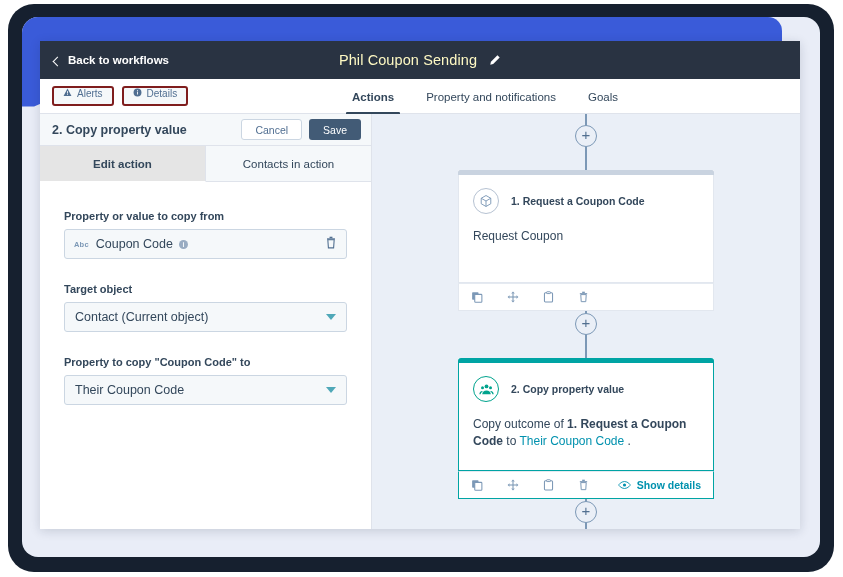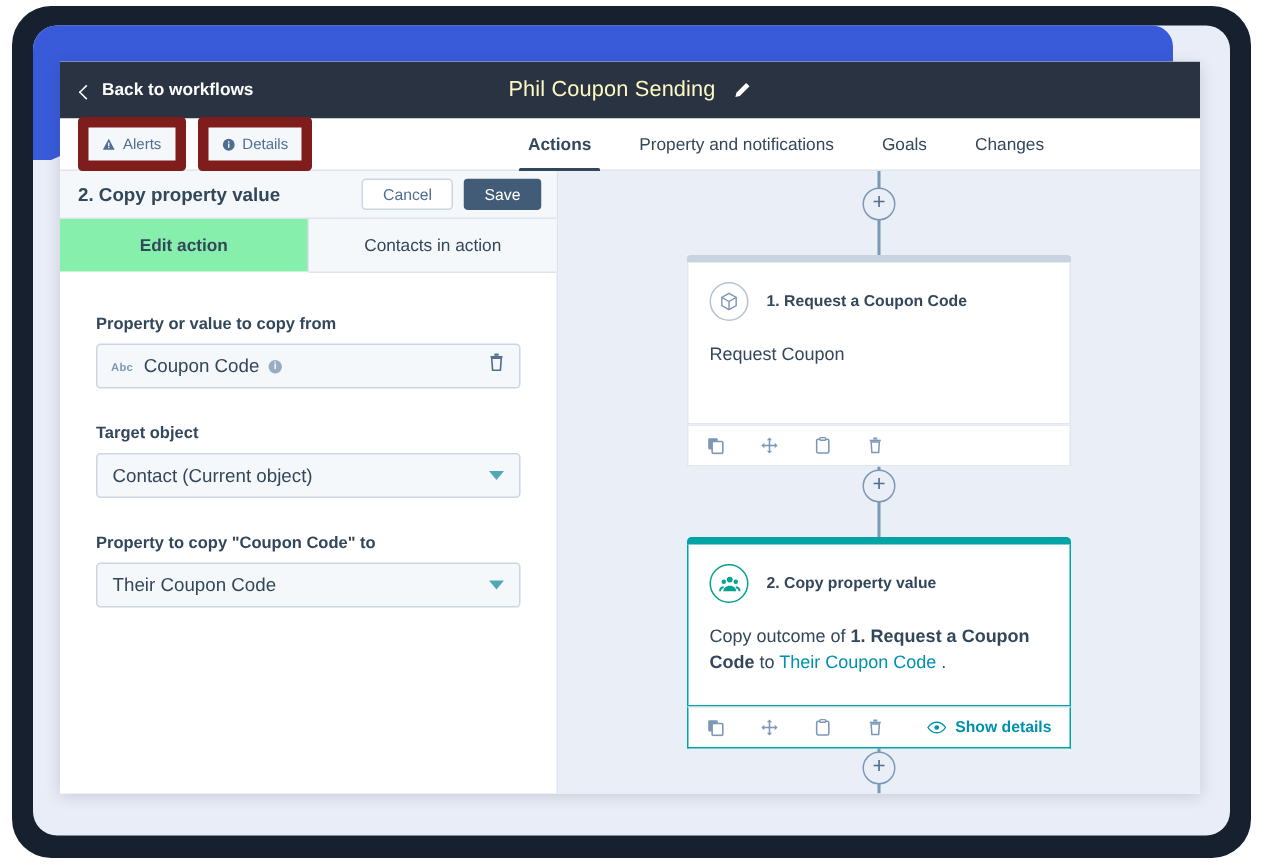--- a/index.html
+++ b/index.html
@@ -123,26 +123,26 @@
     position: relative;
     height: 35px;
     background: #ffffff;
     border-bottom: 1px solid #dfe3eb;
     display: flex;
     align-items: center;
     padding-left: 12px;
   }
   .pillbtn {
     display: inline-flex;
-    align-items: center;
+    align-items: flex-start;
     gap: 5px;
-    height: 36px;
+    height: 20px;
     padding: 0 9px;
     margin-right: 8px;
-    border: 7px solid #7f1d1d;
+    border: 2px solid #7f1d1d;
     border-radius: 3px;
     background: #f5f8fa;
     color: #506e91;
     font-size: 10px;
     cursor: pointer;
   }
   .pillbtn svg { flex: none; }
 
   .tabs {
     position: absolute;
@@ -224,21 +224,21 @@
     display: flex; align-items: center; justify-content: center;
     font-size: 11.5px;
     color: #33475b;
     background: #f5f8fa;
     border-right: 1px solid #dfe3eb;
     border-bottom: 1px solid #dfe3eb;
     margin-bottom: -1px;
     cursor: pointer;
   }
   .ptab.active {
-    background: #86efac;
+    background: #e5e5e5;
     font-weight: bold;
     border-bottom-color: #ffffff;
   }
   .ptab:last-child { border-right: none; }
 
   .pform { padding: 28px 24px 0 24px; }
   .fld-label {
     font-size: 11px;
     font-weight: bold;
     color: #33475b;
@@ -432,23 +432,20 @@
 
       <div class="tabs">
         <div class="tab active">
           <span>Actions</span>
         </div>
         <div class="tab">
           <span>Property and notifications</span>
         </div>
         <div class="tab">
           <span>Goals</span>
-        </div>
-        <div class="tab">
-          <span>Changes</span>
         </div>
       </div>
     </div>
 
     <div class="body">
 
       <div class="panel">
 
         <div class="panel-head">
           <span class="ph-title">2. Copy property value</span>

